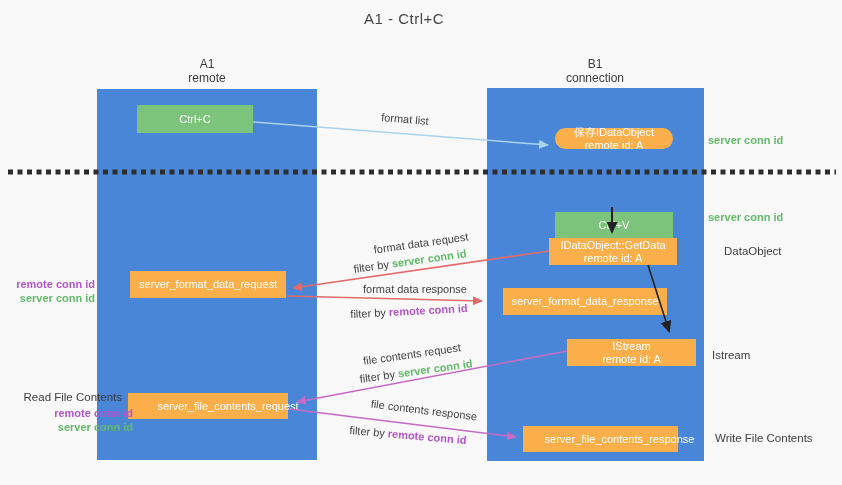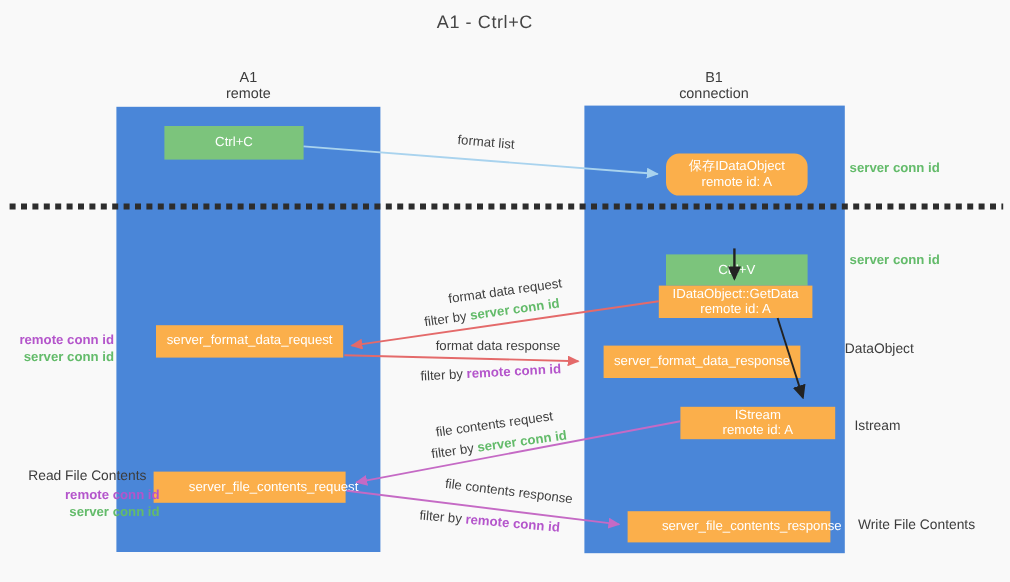--- a/index.html
+++ b/index.html
@@ -60,21 +60,21 @@
     <div>B1</div>
     <div>connection</div>
   </div>
 
   <div class="abs lifeline" style="left:97px;top:89px;width:220px;height:371px;"></div>
   <div class="abs lifeline" style="left:487px;top:88px;width:217px;height:373px;"></div>
 
   <div class="abs node green-node" style="left:137px;top:105px;width:116px;height:28px;">
     <span>Ctrl+C</span>
   </div>
-  <div class="abs node orange-node" style="left:555px;top:128px;width:118px;height:35px;border-radius:11px;">
+  <div class="abs node orange-node" style="left:555px;top:128px;width:118px;height:21px;border-radius:11px;">
     <span>保存IDataObject</span>
     <span>remote id: A</span>
   </div>
   <div class="abs node green-node" style="left:555px;top:181px;width:118px;height:26px;margin-top:31px;">
     <span>Ctrl+V</span>
   </div>
   <div class="abs node orange-node" style="left:549px;top:238px;width:128px;height:27px;">
     <span>IDataObject::GetData</span>
     <span>remote id: A</span>
   </div>
@@ -84,21 +84,21 @@
   <div class="abs node orange-node" style="left:503px;top:288px;width:164px;height:27px;">
     <span>server_format_data_response</span>
   </div>
   <div class="abs node orange-node" style="left:567px;top:339px;width:129px;height:27px;">
     <span>IStream</span>
     <span>remote id: A</span>
   </div>
   <div class="abs node orange-node" style="left:128px;top:393px;width:160px;height:26px;padding-left:40px;">
     <span>server_file_contents_request</span>
   </div>
-  <div class="abs node orange-node" style="left:523px;top:426px;width:169px;height:26px;padding-left:38px;">
+  <div class="abs node orange-node" style="left:523px;top:426px;width:155px;height:26px;padding-left:38px;">
     <span>server_file_contents_response</span>
   </div>
 
   <svg width="842" height="485" viewBox="0 0 842 485">
     <defs>
       <marker id="ah-blue" markerUnits="userSpaceOnUse" markerWidth="10" markerHeight="9" refX="9" refY="4.5" orient="auto">
         <path d="M0,0 L10,4.5 L0,9 Z" fill="#a9d3ee"></path>
       </marker>
       <marker id="ah-red" markerUnits="userSpaceOnUse" markerWidth="10" markerHeight="9" refX="9" refY="4.5" orient="auto">
         <path d="M0,0 L10,4.5 L0,9 Z" fill="#e46a6a"></path>
@@ -143,21 +143,21 @@
   </div>
 
   <div class="abs edge-label center" style="left:424px;top:410px;transform:translate(-50%,-50%) rotate(7deg);">file contents response</div>
   <div class="abs edge-label center" style="left:408px;top:435px;transform:translate(-50%,-50%) rotate(5deg);">
     <span>filter by</span>
     <span class="purple-text">remote conn id</span>
   </div>
 
   <div class="abs conn-label green-text" style="left:708px;top:134px;">server conn id</div>
   <div class="abs conn-label green-text" style="left:708px;top:211px;">server conn id</div>
-  <div class="abs side-label" style="left:704px;top:245px;margin-top:40px;">DataObject</div>
+  <div class="abs side-label" style="left:724px;top:245px;">DataObject</div>
   <div class="abs side-label" style="left:712px;top:349px;">Istream</div>
   <div class="abs side-label" style="left:715px;top:432px;">Write File Contents</div>
 
   <div class="abs conn-label purple-text right-align" style="left:0px;top:278px;width:95px;">remote conn id</div>
   <div class="abs conn-label green-text right-align" style="left:0px;top:292px;width:95px;">server conn id</div>
   <div class="abs side-label right-align" style="left:0px;top:391px;width:122px;">Read File Contents</div>
   <div class="abs conn-label purple-text right-align" style="left:0px;top:407px;width:133px;">remote conn id</div>
   <div class="abs conn-label green-text right-align" style="left:0px;top:421px;width:133px;">server conn id</div>
 
 </div>

